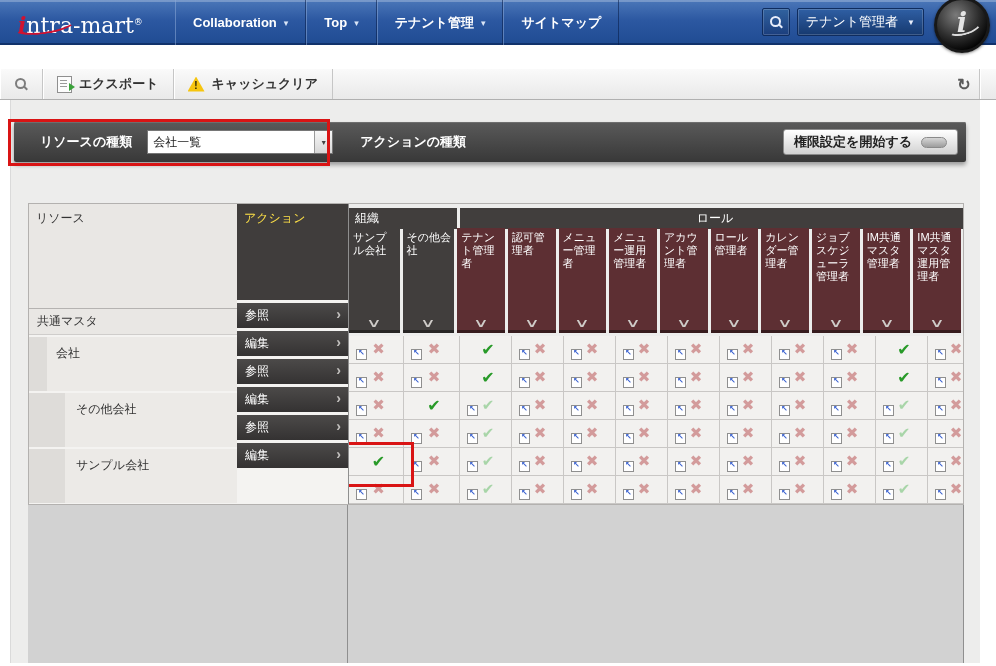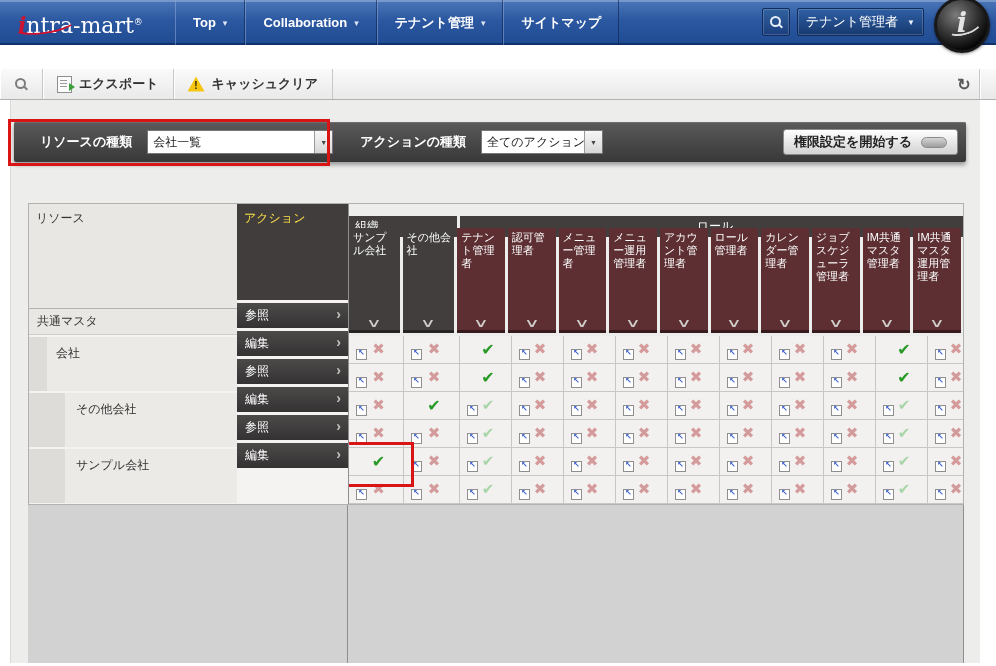--- a/index.html
+++ b/index.html
@@ -112,21 +112,21 @@
   .pane-act{width:111px;background:#f4f3f1;}
   .act-header{height:96px;background:#403d3c;color:#fde047;font-size:12px;
     padding:6px 0 0 7px;box-sizing:border-box;}
   #act-body{padding-top:3px;}
   .act-cell{height:25px;margin-bottom:3px;background:linear-gradient(#4c4a49,#343232);
     color:#fff;font-size:12px;line-height:25px;padding-left:8px;position:relative;cursor:pointer;}
   .act-chev{position:absolute;right:7px;top:-1px;color:#c2c0be;font-weight:bold;font-size:14px;}
 
   .pane-grid{width:615px;position:relative;border-left:1px solid #8f8f8f;box-sizing:content-box;overflow:hidden;}
   .group-row{display:flex;height:24px;}
-  .group-cell{height:21px;margin:12px 3px 3px 0;background:#413e3d;color:#fff;font-size:12px;
+  .group-cell{height:21px;margin:4px 3px 3px 0;background:#413e3d;color:#fff;font-size:12px;
     line-height:21px;padding-left:6px;box-sizing:border-box;}
   .org-group{width:108px;}
   .role-group{flex:1;margin-right:0;text-align:center;}
   .head-row{display:flex;height:108px;}
   .hcell{position:relative;height:105px;margin-right:3px;box-sizing:border-box;
     padding:3px 2px 0 4px;color:#fff;font-size:11px;line-height:13px;
     border-bottom:3px solid rgba(0,0,0,.4);cursor:pointer;word-break:break-all;}
   .hcell.org{background:#413e3d;}
   .hcell.role{background:#5d2f33;}
   .chev{position:absolute;bottom:0;left:50%;transform:translateX(-50%) scaleX(1.8);
@@ -152,22 +152,22 @@
 </head>
 <body>
 
 <div id="page">
 
   <header id="topnav">
     <div class="logo">
       <span class="logo-swoosh"></span><span class="logo-i">i</span><span>ntra-mart</span><span class="logo-reg">®</span>
     </div>
     <nav id="nav-menus">
+        <div class="nav-item"><span class="nav-label">Collaboration</span><span class="nav-arrow">▾</span></div>
         <div class="nav-item"><span class="nav-label">Top</span><span class="nav-arrow">▾</span></div>
-        <div class="nav-item"><span class="nav-label">Collaboration</span><span class="nav-arrow">▾</span></div>
         <div class="nav-item"><span class="nav-label">テナント管理</span><span class="nav-arrow">▾</span></div>
         <div class="nav-item"><span class="nav-label">サイトマップ</span></div>
       </nav>
     <div class="nav-right">
       <button class="nav-search">
         <span class="mag"></span>
       </button>
       <button class="nav-role">
         <span>テナント管理者</span>
         <span class="tri">▼</span>
@@ -197,24 +197,20 @@
 
   <div class="content-bg"></div>
 
   <div class="filterbar">
     <span class="flabel">リソースの種類</span>
     <div class="select sel-resource">
       <span class="sel-text">会社一覧</span>
       <span class="sel-btn"></span>
     </div>
     <span class="flabel flabel2">アクションの種類</span>
-    <div class="select sel-action">
-      <span class="sel-text">全てのアクション</span>
-      <span class="sel-btn"></span>
-    </div>
     <button class="start-btn">
       <span>権限設定を開始する</span>
       <span class="pill"></span>
     </button>
   </div>
   <div class="redbox redbox1"></div>
 
   <div class="grid-table">
     <div class="pane pane-res">
       <div class="res-header">

